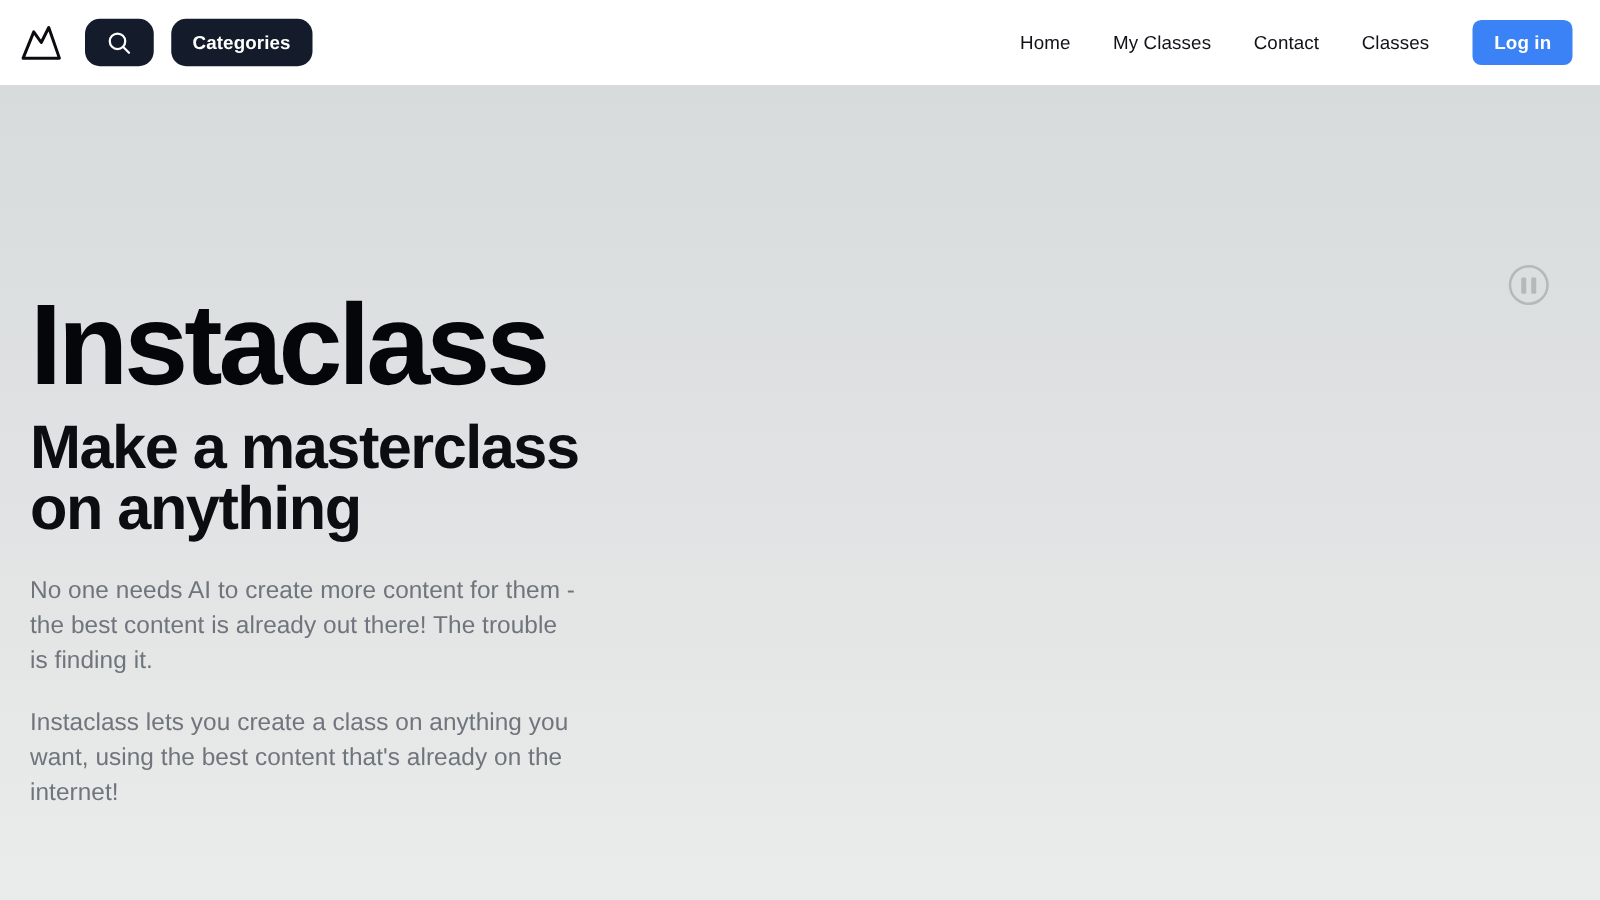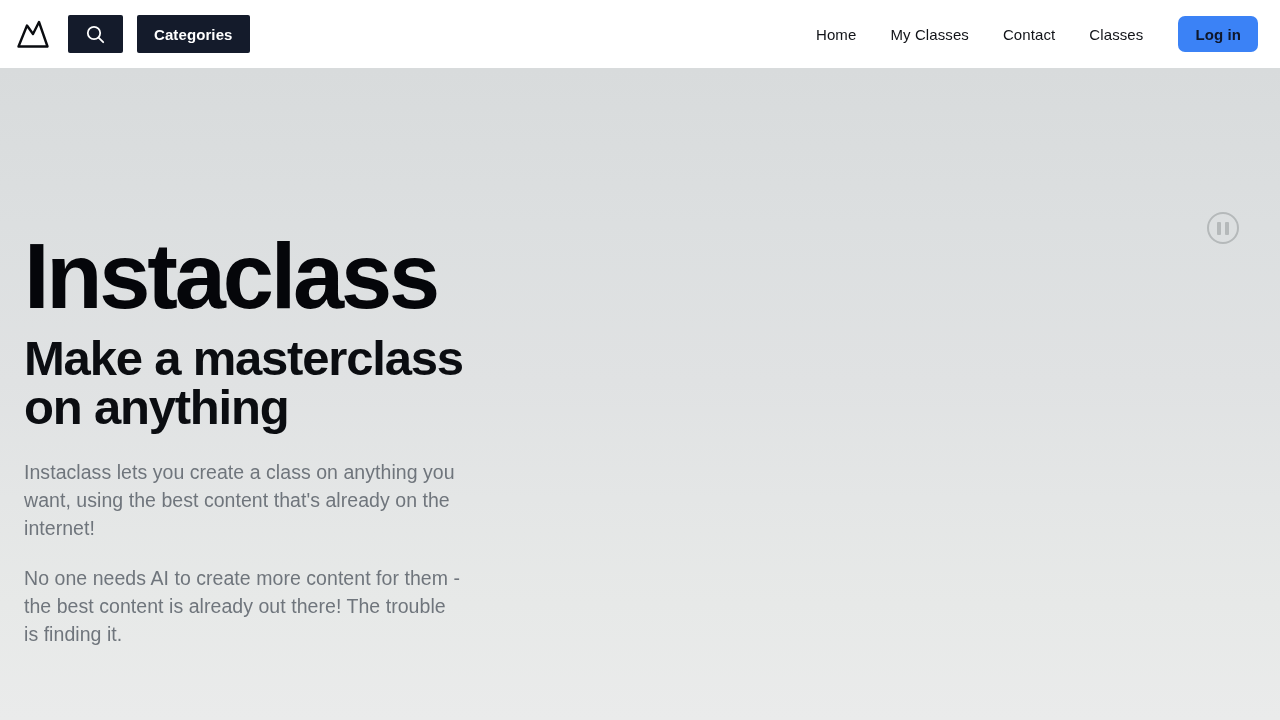--- a/index.html
+++ b/index.html
@@ -48,21 +48,21 @@
     display: flex;
     align-items: center;
     justify-content: center;
     margin-right: 4px;
   }
   .logo svg { display: block; }
 
   .pill-btn {
     background: #141b2b;
     border: none;
-    border-radius: 2px;
+    border-radius: 12px;
     height: 38px;
     display: flex;
     align-items: center;
     justify-content: center;
     cursor: pointer;
     color: #ffffff;
     font-family: "Liberation Sans", sans-serif;
   }
 
   .search-btn {
@@ -92,21 +92,21 @@
     text-decoration: none;
     padding: 8px 17px;
     white-space: nowrap;
     cursor: pointer;
     letter-spacing: 0.1px;
   }
 
   .login-btn {
     margin-left: 18px;
     background: #3b82f6;
-    color: #0f172a;
+    color: #ffffff;
     border: none;
     border-radius: 7px;
     height: 36px;
     padding: 0 17px;
     font-size: 15px;
     font-weight: 600;
     cursor: pointer;
     font-family: "Liberation Sans", sans-serif;
     letter-spacing: 0.1px;
   }
@@ -241,23 +241,23 @@
   </header>
 
   <section class="hero">
 
     <div class="hero-inner">
 
       <h1 class="hero-title">Instaclass</h1>
 
       <h2 class="hero-subtitle">Make a masterclass on anything</h2>
 
+      <p class="hero-p">No one needs AI to create more content for them - the best content is already out there! The trouble is finding it.</p>
+
       <p class="hero-p">Instaclass lets you create a class on anything you want, using the best content that's already on the internet!</p>
-
-      <p class="hero-p">No one needs AI to create more content for them - the best content is already out there! The trouble is finding it.</p>
 
     </div>
 
     <button class="pause-btn">
       <span class="pause-bar"></span>
       <span class="pause-bar"></span>
     </button>
 
   </section>
 

